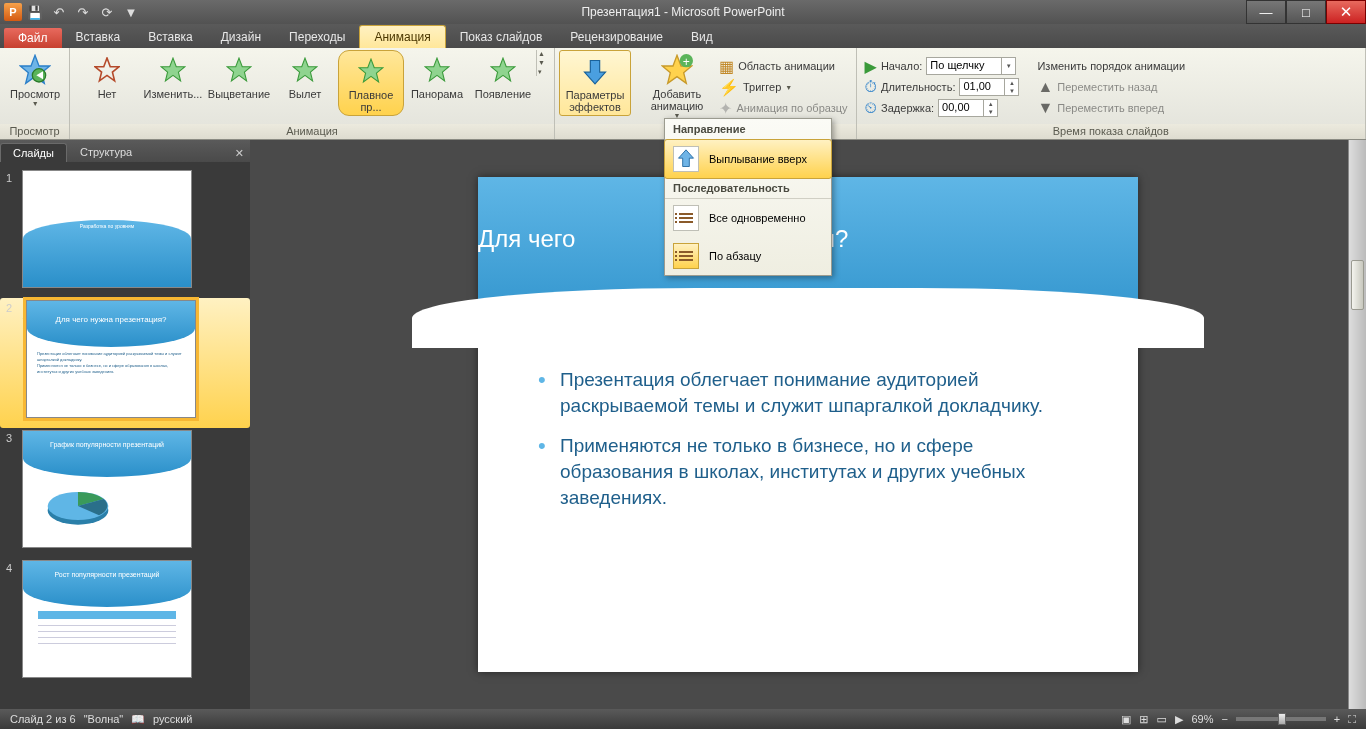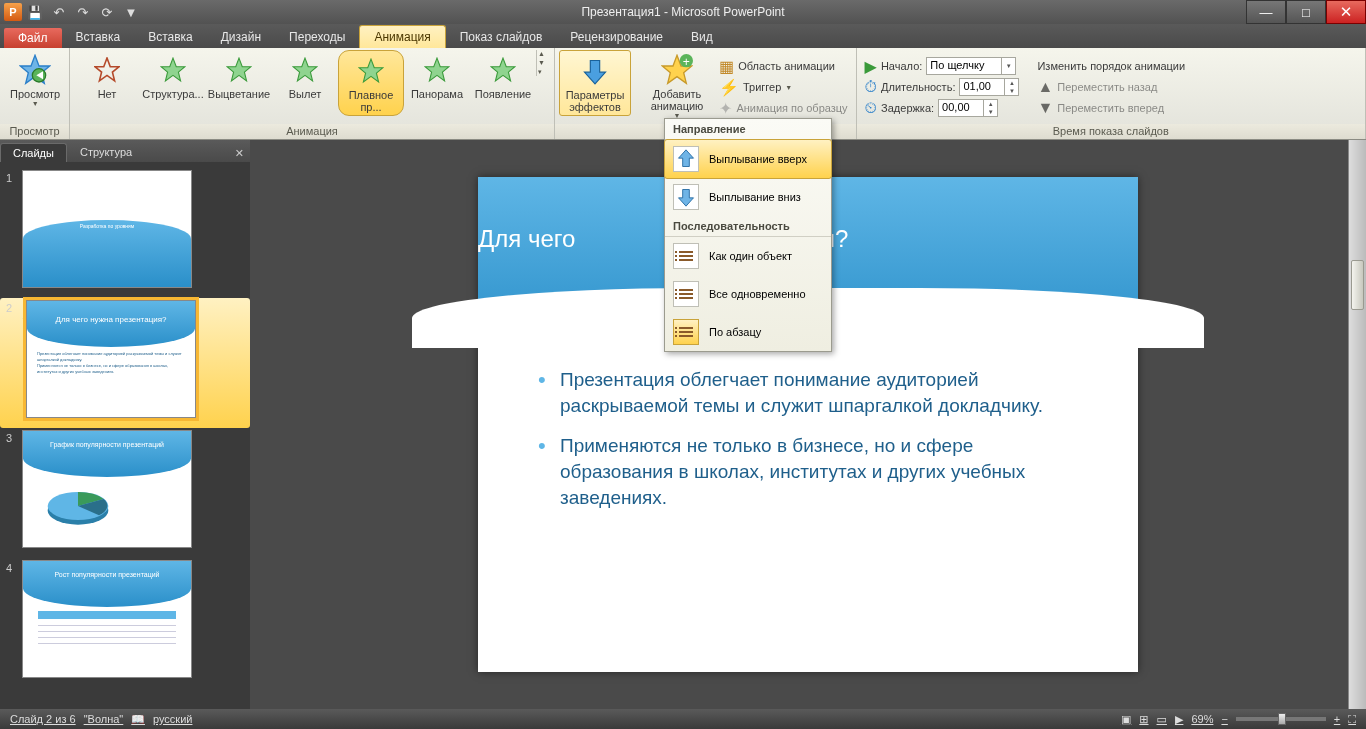--- a/index.html
+++ b/index.html
@@ -70,21 +70,21 @@
 .slide .sbody { position:absolute; top:190px; left:60px; right:60px; color:#1f5f8b; font-family:Cambria,Georgia,serif; font-size:19px; }
 .slide .sbody ul { list-style:none; }
 .slide .sbody li { margin-bottom:14px; line-height:26px; position:relative; padding-left:22px; }
 .slide .sbody li::before { content:"•"; position:absolute; left:0; color:#5fb6e6; font-size:22px; }
 
 .notes { height:30px; background:#fff; border-top:1px solid #888; font-size:13px; color:#888; padding:5px 10px; }
 
 
 .statusbar { height:20px; background:linear-gradient(#5a5a5a,#3a3a3a); display:flex; align-items:center; color:#ddd; font-size:11px; padding:0 6px; }
 .statusbar .spacer { flex:1; }
-.statusbar .sbtn { padding:0 4px; display:flex; align-items:center; gap:3px;text-decoration:underline; }
+.statusbar .sbtn { padding:0 4px; display:flex; align-items:center; gap:3px; }
 
 
 .effmenu { position:absolute; left:664px; top:118px; width:168px; background:linear-gradient(#fbfbf6,#efeee1); border:1px solid #9b9b8f; box-shadow:2px 2px 6px rgba(0,0,0,.35); z-index:10; font-size:11px; }
 .effmenu .sect { padding:4px 8px; font-weight:bold; color:#4a4a40; border-bottom:1px solid #d0cfc4; }
 .effmenu .mi { display:flex; align-items:center; gap:10px; padding:6px 8px; }
 .effmenu .mi.hover { background:linear-gradient(#fff1c2,#ffd24d); border:1px solid #c9a33a; margin:-1px; border-radius:3px; }
 .effmenu .mi .mic { width:26px; height:26px; border:1px solid #bfbfb6; background:#fff; display:flex; align-items:center; justify-content:center; font-size:15px; }
 .effmenu .mi .mic.arrow-up { color:#2a7fc9; }
 .effmenu .mi .mic.arrow-dn { color:#2a7fc9; }
 .effmenu .mi .mic.lines { flex-direction:column; gap:2px; padding:4px; }
@@ -157,21 +157,21 @@
             </svg>
           </div>
           <div class="tx">Нет</div>
         </div>
       <div class="bigbtn">
           <div class="ic star">
             <svg viewBox="0 0 24 24">
               <polygon points="12,1 15,9 23,9 17,14 19,22 12,17 5,22 7,14 1,9 9,9" fill="#8fd48f" stroke="#3a9a3a" stroke-width="1"></polygon>
             </svg>
           </div>
-          <div class="tx">Структура...</div>
+          <div class="tx">Изменить...</div>
         </div>
       <div class="bigbtn">
           <div class="ic star">
             <svg viewBox="0 0 24 24">
               <polygon points="12,1 15,9 23,9 17,14 19,22 12,17 5,22 7,14 1,9 9,9" fill="#8fd48f" stroke="#3a9a3a" stroke-width="1"></polygon>
             </svg>
           </div>
           <div class="tx">Выцветание</div>
         </div>
       <div class="bigbtn">
@@ -415,43 +415,27 @@
 <div class="effmenu">
   <div class="sect">Направление</div>
   <div class="mi hover">
     <div class="mic arrow-up">
         <svg viewBox="0 0 24 24" width="20" height="20">
           <path d="M8 21h8V11h5L12 1 3 11h5z" fill="#6fb4e6" stroke="#19629b"></path>
         </svg>
       </div>
     <span>Выплывание вверх</span>
   </div>
-  <div class="mi">
-    <div class="mic arrow-dn">
-        <svg viewBox="0 0 24 24" width="20" height="20">
-          <path d="M8 3h8v10h5L12 23 3 13h5z" fill="#6fb4e6" stroke="#19629b"></path>
-        </svg>
-      </div>
-    <span>Выплывание вниз</span>
-  </div>
   <div class="sect">Последовательность</div>
   <div class="mi">
     <div class="mic lines">
         <span></span>
         <span></span>
         <span></span>
       </div>
-    <span>Как один объект</span>
-  </div>
-  <div class="mi">
-    <div class="mic lines">
-        <span></span>
-        <span></span>
-        <span></span>
-      </div>
     <span>Все одновременно</span>
   </div>
   <div class="mi">
     <div class="mic lines selbox">
         <span></span>
         <span></span>
         <span></span>
       </div>
     <span>По абзацу</span>
   </div>

